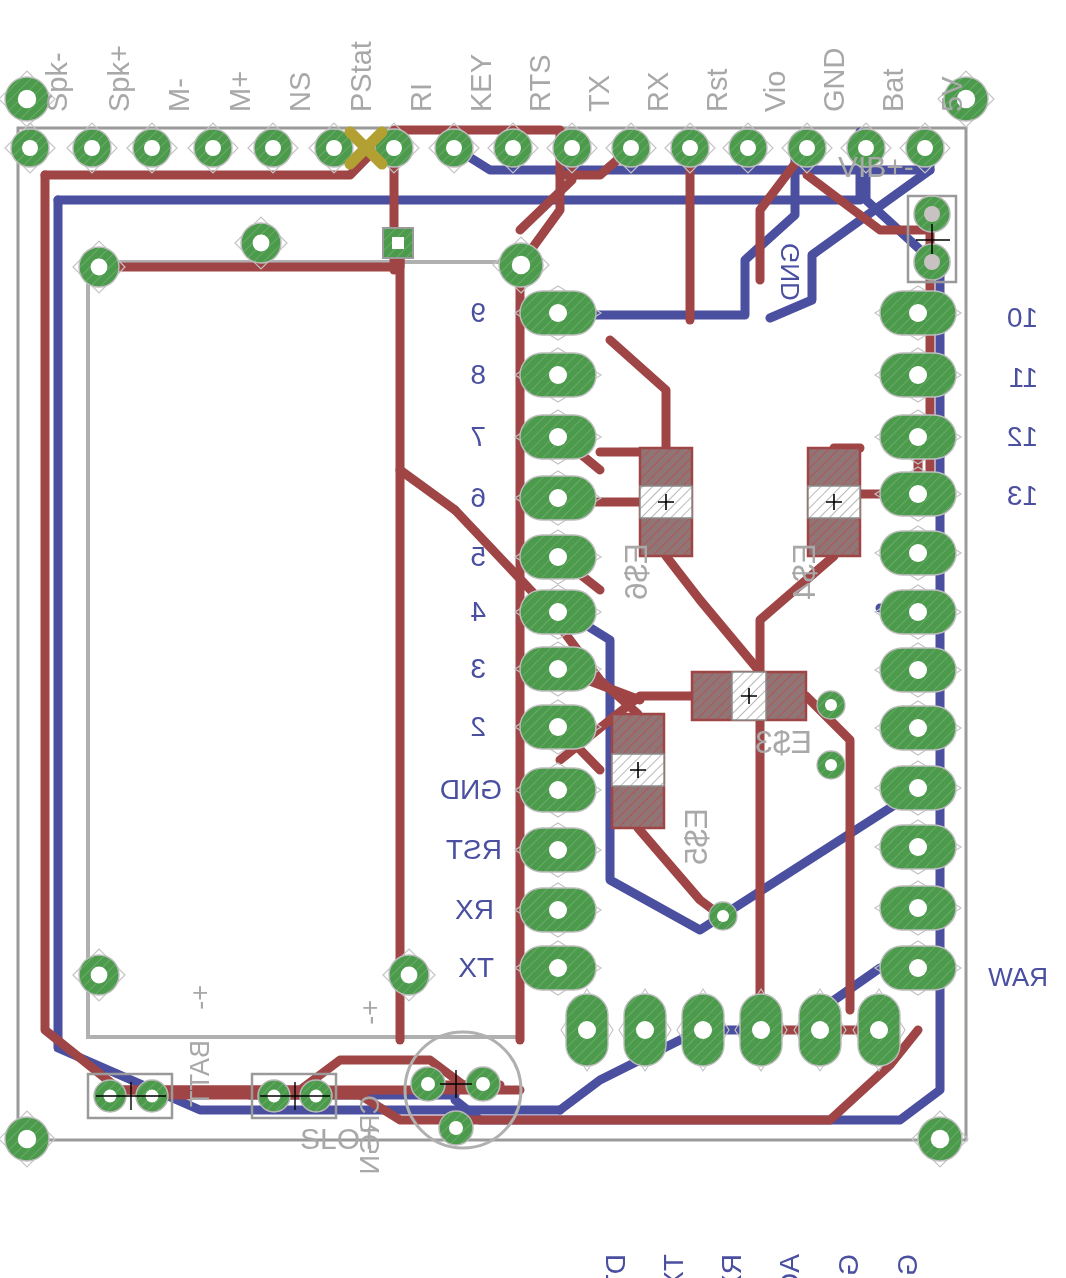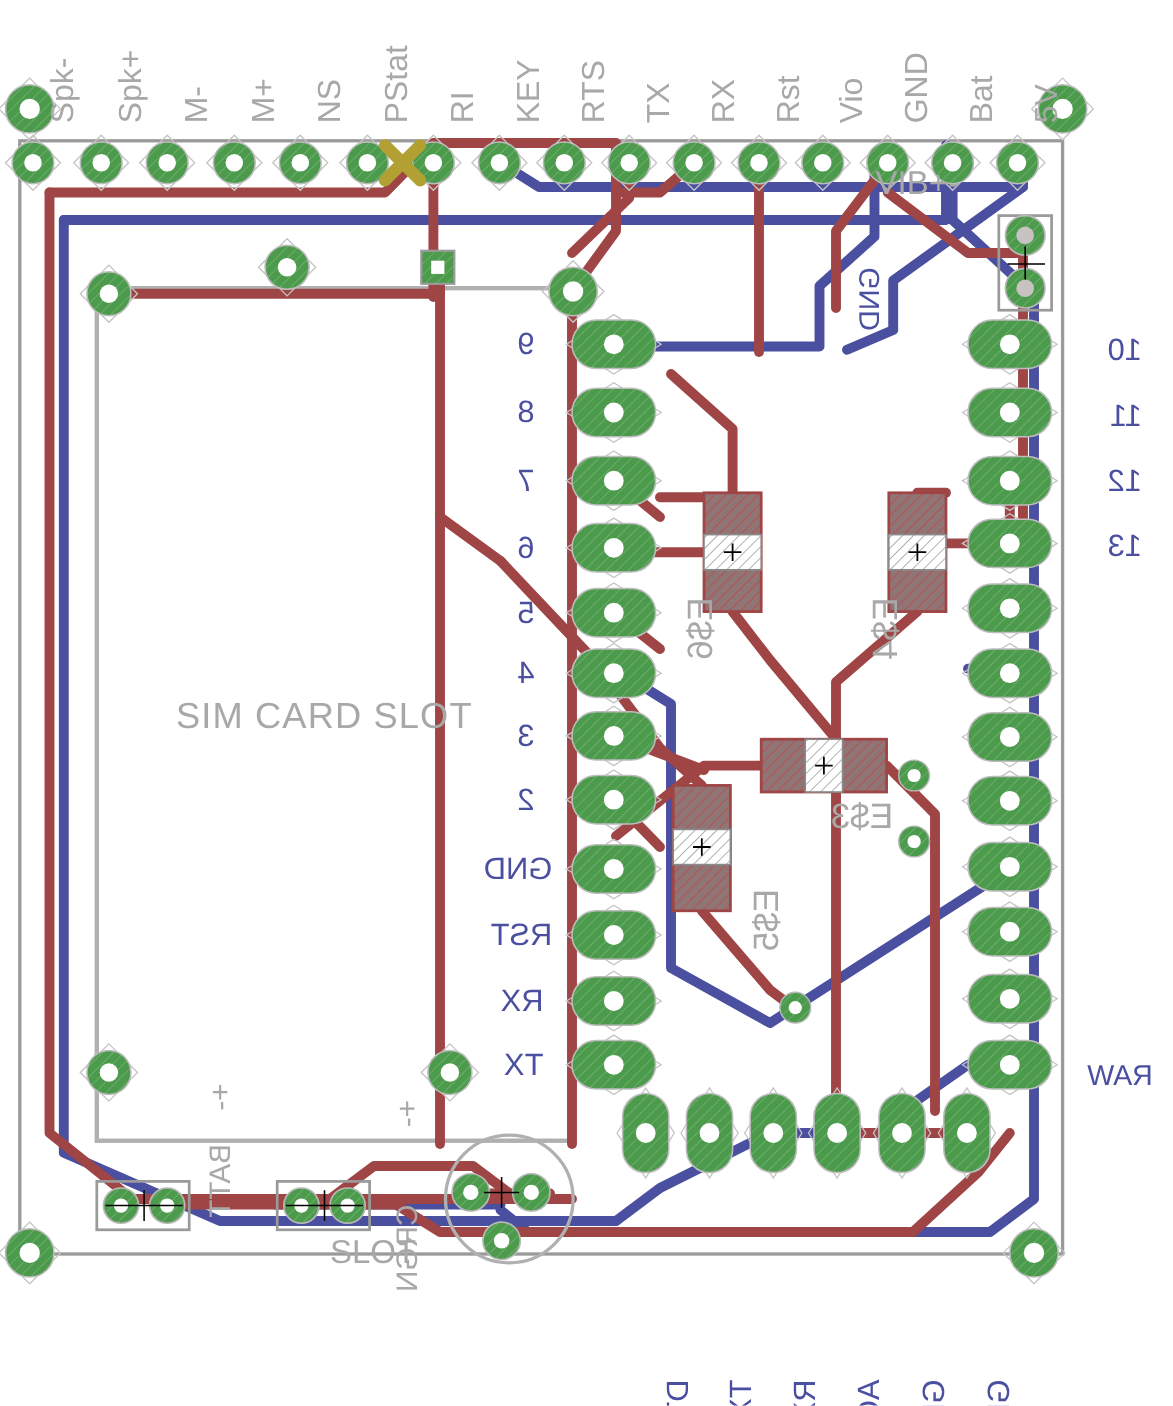--- a/index.html
+++ b/index.html
@@ -505,29 +505,28 @@
       <div class="lbl" style="left: 892px; top: 1254px; font-size: 28px; color: rgb(74, 79, 160); transform: rotate(-90deg) scaleX(-1); transform-origin: 0px 0px;">GND</div>
     </div>
 
   <div id="comp-labels">
       <div class="lbl" style="left: 618px; top: 543px; font-size: 32px; color: rgb(168, 168, 168); transform: rotate(-90deg) scaleX(-1); transform-origin: 0px 0px;">E$6</div>
       <div class="lbl" style="left: 786px; top: 543px; font-size: 32px; color: rgb(168, 168, 168); transform: rotate(-90deg) scaleX(-1); transform-origin: 0px 0px;">E$4</div>
       <div class="lbl" style="left: 812px; top: 724px; font-size: 32px; color: rgb(168, 168, 168); transform: scaleX(-1); transform-origin: 0px 0px;">E$3</div>
       <div class="lbl" style="left: 678px; top: 808px; font-size: 32px; color: rgb(168, 168, 168); transform: rotate(-90deg) scaleX(-1); transform-origin: 0px 0px;">E$5</div>
     </div>
 
-  <div class="lbl" style="left:160px;top:632px;font-size:33px;color:#a8a8a8;letter-spacing:1px;">SIM CARD SLOT</div>
 
   <div class="lbl" style="left:185px;top:1040px;font-size:27px;color:#a8a8a8;transform:rotate(-90deg) scaleX(-1);transform-origin:0 0;">BATT</div>
   <div class="lbl" style="left:185px;top:985px;font-size:27px;color:#a8a8a8;transform:rotate(-90deg) scaleX(-1);transform-origin:0 0;">+-</div>
 
   <div class="lbl" style="left:355px;top:1095px;font-size:27px;color:#a8a8a8;transform:rotate(-90deg) scaleX(-1);transform-origin:0 0;">CRGN</div>
   <div class="lbl" style="left:355px;top:1000px;font-size:27px;color:#a8a8a8;transform:rotate(-90deg) scaleX(-1);transform-origin:0 0;">+-</div>
 
   <div class="lbl" style="left:300px;top:1122px;font-size:30px;color:#a8a8a8;">SLOT</div>
 
-  <div class="lbl" style="left:796px;top:150px;font-size:30px;color:#a8a8a8;">VIB+-</div>
+  <div class="lbl" style="left:838px;top:150px;font-size:30px;color:#a8a8a8;">VIB+-</div>
 
   <div class="lbl" style="left:775px;top:243px;font-size:26px;color:#4a4fa0;transform:rotate(-90deg) scaleX(-1);transform-origin:0 0;">GND</div>
 
   <div class="lbl" style="left:1048px;top:962px;font-size:26px;color:#4a4fa0;transform:scaleX(-1);transform-origin:0 0;">RAW</div>
 
 </div>
 
 </body></html>

